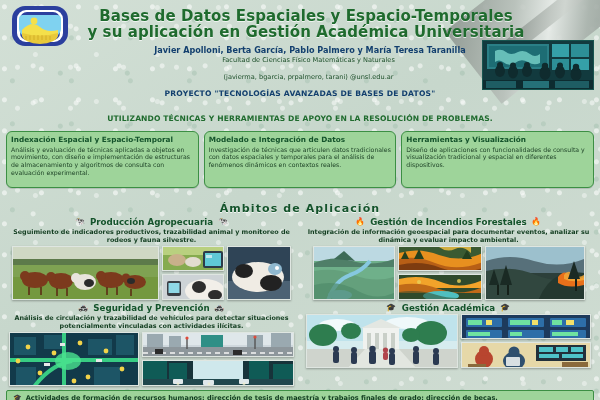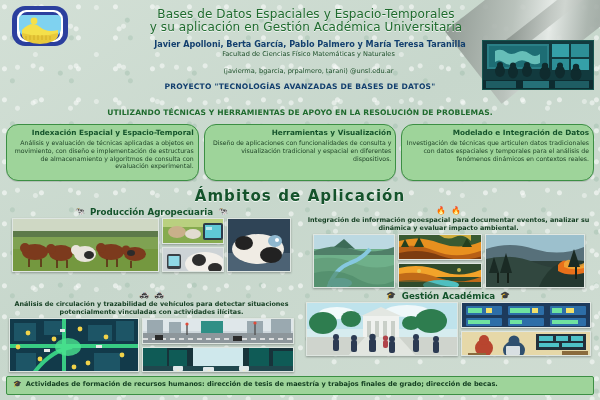--- a/index.html
+++ b/index.html
@@ -30,42 +30,42 @@
   .ribbon2{position:absolute;top:-4px;right:-60px;width:190px;height:16px;
     background:linear-gradient(135deg,#6f7872,#cfd5d0,#79827c);
     transform:rotate(-38deg);opacity:.9;pointer-events:none;}
 
   
   .header{position:relative;padding:4px 0 2px 0;text-align:center;}
   .logo{position:absolute;left:10px;top:5px;width:60px;height:42px;}
   .hdr-img{position:absolute;right:6px;top:40px;width:110px;height:48px;
     border:1px solid #17544f;overflow:hidden;}
   h1.title{
-    margin:4px 64px 0 76px;font-size:12px;line-height:1.08;font-weight:normal;
+    margin:4px 64px 0 76px;font-size:15px;line-height:1.08;font-weight:bold;
     color:#1f6b2e;letter-spacing:.1px;
     text-shadow:0 1px 0 rgba(255,255,255,.7);
   }
   .authors{margin:5px 0 0 0;font-size:8.1px;font-weight:bold;color:#123f6e;padding-left:20px;}
   .affil{margin:1px 0 0 0;font-size:6.6px;line-height:1.28;color:#1d4f2a;padding-left:17px;}
   .project{margin:7px 0 0 0;font-size:7.6px;font-weight:bold;color:#123f6e;letter-spacing:.2px;}
   .objective{margin:7px 6px 0 6px;font-size:7.6px;line-height:1.25;font-weight:bold;
     color:#1f6b2e;letter-spacing:.1px;}
 
   
   .cards{display:flex;gap:5px;padding:5px 6px 0 6px;}
   .card{
-    flex:1;background:#9ed49a;border:1.4px solid #3c8f44;border-radius:12px;
-    padding:3px 4px 4px 4px;text-align:right;box-shadow:0 1px 0 rgba(0,0,0,.12);
+    flex:1;background:#9ed49a;border:1.4px solid #3c8f44;border-radius:6px;
+    padding:3px 4px 4px 4px;text-align:left;box-shadow:0 1px 0 rgba(0,0,0,.12);
     min-height:48px;
   }
   .card h3{margin:0 0 2px 0;font-size:7.3px;font-weight:bold;color:#14532b;}
   .card p{margin:0;font-size:6.2px;line-height:1.25;color:#1b3f24;}
 
   
-  .ambitos{margin:6px 0 1px 0;text-align:center;font-size:15px;font-weight:bold;
+  .ambitos{margin:14px 0 1px 0;text-align:center;font-size:11px;font-weight:bold;
     color:#14532b;letter-spacing:1.1px;text-shadow:0 1px 0 rgba(255,255,255,.75);}
 
   
   .grid{display:grid;grid-template-columns:1fr 1fr;gap:0 6px;padding:0 6px;}
   .quad{text-align:center;}
   .quad h4{margin:1px 0 1px 0;font-size:8.7px;font-weight:bold;color:#14532b;
     display:flex;align-items:center;justify-content:center;gap:5px;}
   .quad p{margin:0 2px 2px 2px;font-size:6.4px;line-height:1.25;color:#123d20;font-weight:bold;}
   .emoji{font-size:8px;line-height:1;}
   .strip{display:flex;gap:3px;height:54px;align-items:stretch;justify-content:center;}
@@ -154,39 +154,40 @@
       <span>UTILIZANDO TÉCNICAS Y HERRAMIENTAS  DE APOYO EN LA RESOLUCIÓN DE PROBLEMAS.</span>
     </div>
   </div>
 
   <div class="cards">
     <div class="card">
       <h3>Indexación Espacial y Espacio-Temporal</h3>
       <p>Análisis y evaluación de técnicas aplicadas a objetos en movimiento, con diseño e implementación de estructuras de almacenamiento y algoritmos de consulta con evaluación experimental.</p>
     </div>
     <div class="card">
+      <h3>Modelado e Integración de Datos</h3>
+      <p>Investigación de técnicas que articulen datos tradicionales con datos espaciales y temporales para el análisis de fenómenos dinámicos en contextos reales.</p>
+    </div>
+    <div class="card">
       <h3>Herramientas y Visualización</h3>
       <p>Diseño de aplicaciones con funcionalidades de consulta y visualización tradicional y espacial en diferentes dispositivos.</p>
-    </div>
-    <div class="card">
-      <h3>Modelado e Integración de Datos</h3>
-      <p>Investigación de técnicas que articulen datos tradicionales con datos espaciales y temporales para el análisis de fenómenos dinámicos en contextos reales.</p>
     </div>
   </div>
 
   <div class="ambitos">Ámbitos de Aplicación</div>
 
   <div class="grid">
 
     <div class="quad">
       <h4>
         <span class="emoji">🐄</span>
         <span>Producción Agropecuaria</span>
         <span class="emoji">🐄</span>
       </h4>
+      <p>Seguimiento de indicadores productivos, trazabilidad animal y monitoreo de rodeos y fauna silvestre.</p>
       <div class="strip">
         <div class="ph" style="width:145px">
           <svg width="145" height="54" viewBox="0 0 145 54" preserveAspectRatio="none">
             <rect width="145" height="54" fill="#9cb86a"></rect>
             <rect width="145" height="16" fill="#cfd8c4"></rect>
             <rect y="12" width="145" height="7" fill="#5d7a4a"></rect>
             <rect y="18" width="145" height="36" fill="#7fa252"></rect>
             <rect y="30" width="145" height="24" fill="#74983f"></rect>
             <g fill="#7c3a1d">
               <ellipse cx="22" cy="33" rx="13" ry="8"></ellipse>
@@ -244,20 +245,21 @@
             <ellipse cx="47" cy="22" rx="7" ry="6" fill="#8fb8cf"></ellipse>
             <circle cx="49" cy="21" r="2" fill="#fff"></circle>
           </svg>
         </div>
       </div>
     </div>
 
     <div class="quad">
       <h4>
         <span class="emoji">🔥</span>
+        <span>Gestión de Incendios Forestales</span>
         <span class="emoji">🔥</span>
       </h4>
       <p>Integración de información geoespacial para documentar eventos, analizar su dinámica y evaluar impacto ambiental.</p>
       <div class="strip">
         <div class="ph" style="width:80px">
           <svg width="80" height="54" viewBox="0 0 80 54" preserveAspectRatio="none">
             <rect width="80" height="54" fill="#6fb08a"></rect>
             <rect width="80" height="14" fill="#bcd9e2"></rect>
             <path d="M0 16 q20 -8 38 -2 q20 6 42 -2 v8 H0 z" fill="#4f7f68"></path>
             <path d="M20 12 l10 -8 l11 10 z" fill="#3d6b57"></path>
@@ -318,20 +320,21 @@
                 <path d="M12 38 v10 M22 38 v10 M90 32 v12"></path>
               </g>
           </svg>
         </div>
       </div>
     </div>
 
     <div class="quad" style="margin-top:2px">
       <h4>
         <span class="emoji">🚓</span>
+        <span>Seguridad y Prevención</span>
         <span class="emoji">🚓</span>
       </h4>
       <p>Análisis de circulación y trazabilidad de vehículos para detectar situaciones potencialmente vinculadas con actividades ilícitas.</p>
       <div class="strip">
         <div class="ph" style="width:128px">
           <svg width="128" height="54" viewBox="0 0 128 54" preserveAspectRatio="none">
             <rect width="128" height="54" fill="#123a4a"></rect>
             <g fill="#1d5566">
                 <rect x="4" y="4" width="22" height="18"></rect>
                 <rect x="34" y="2" width="18" height="14"></rect>

